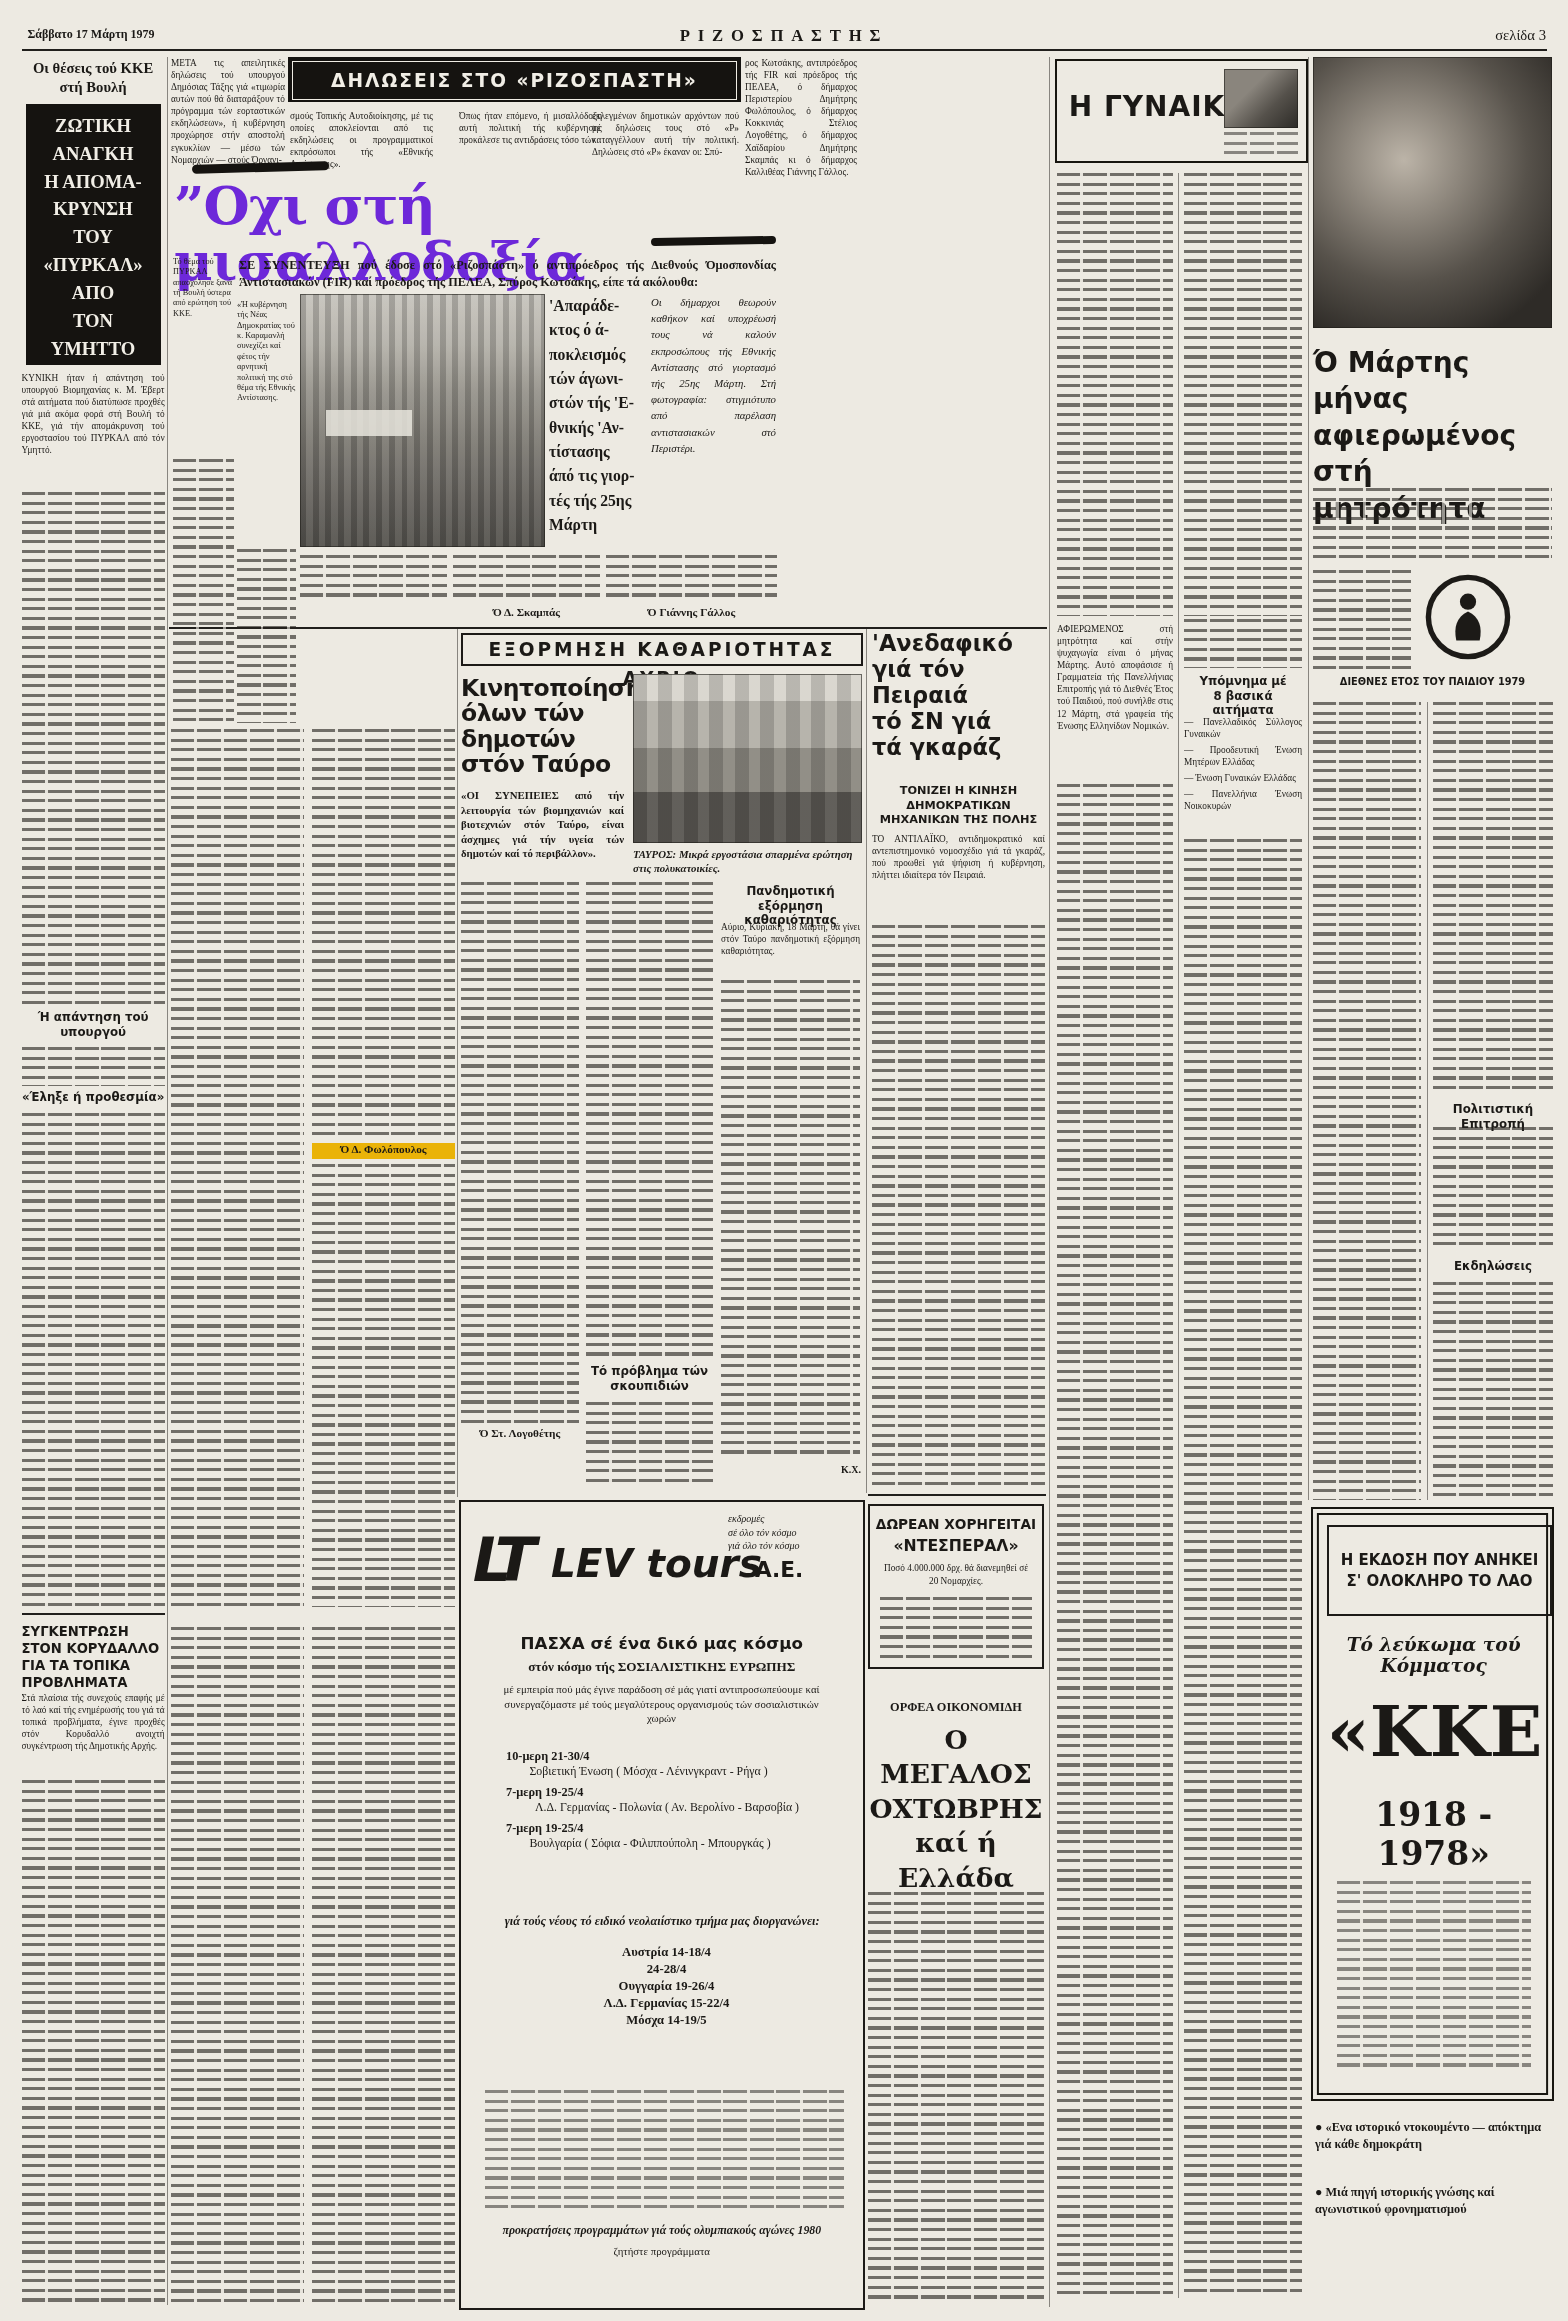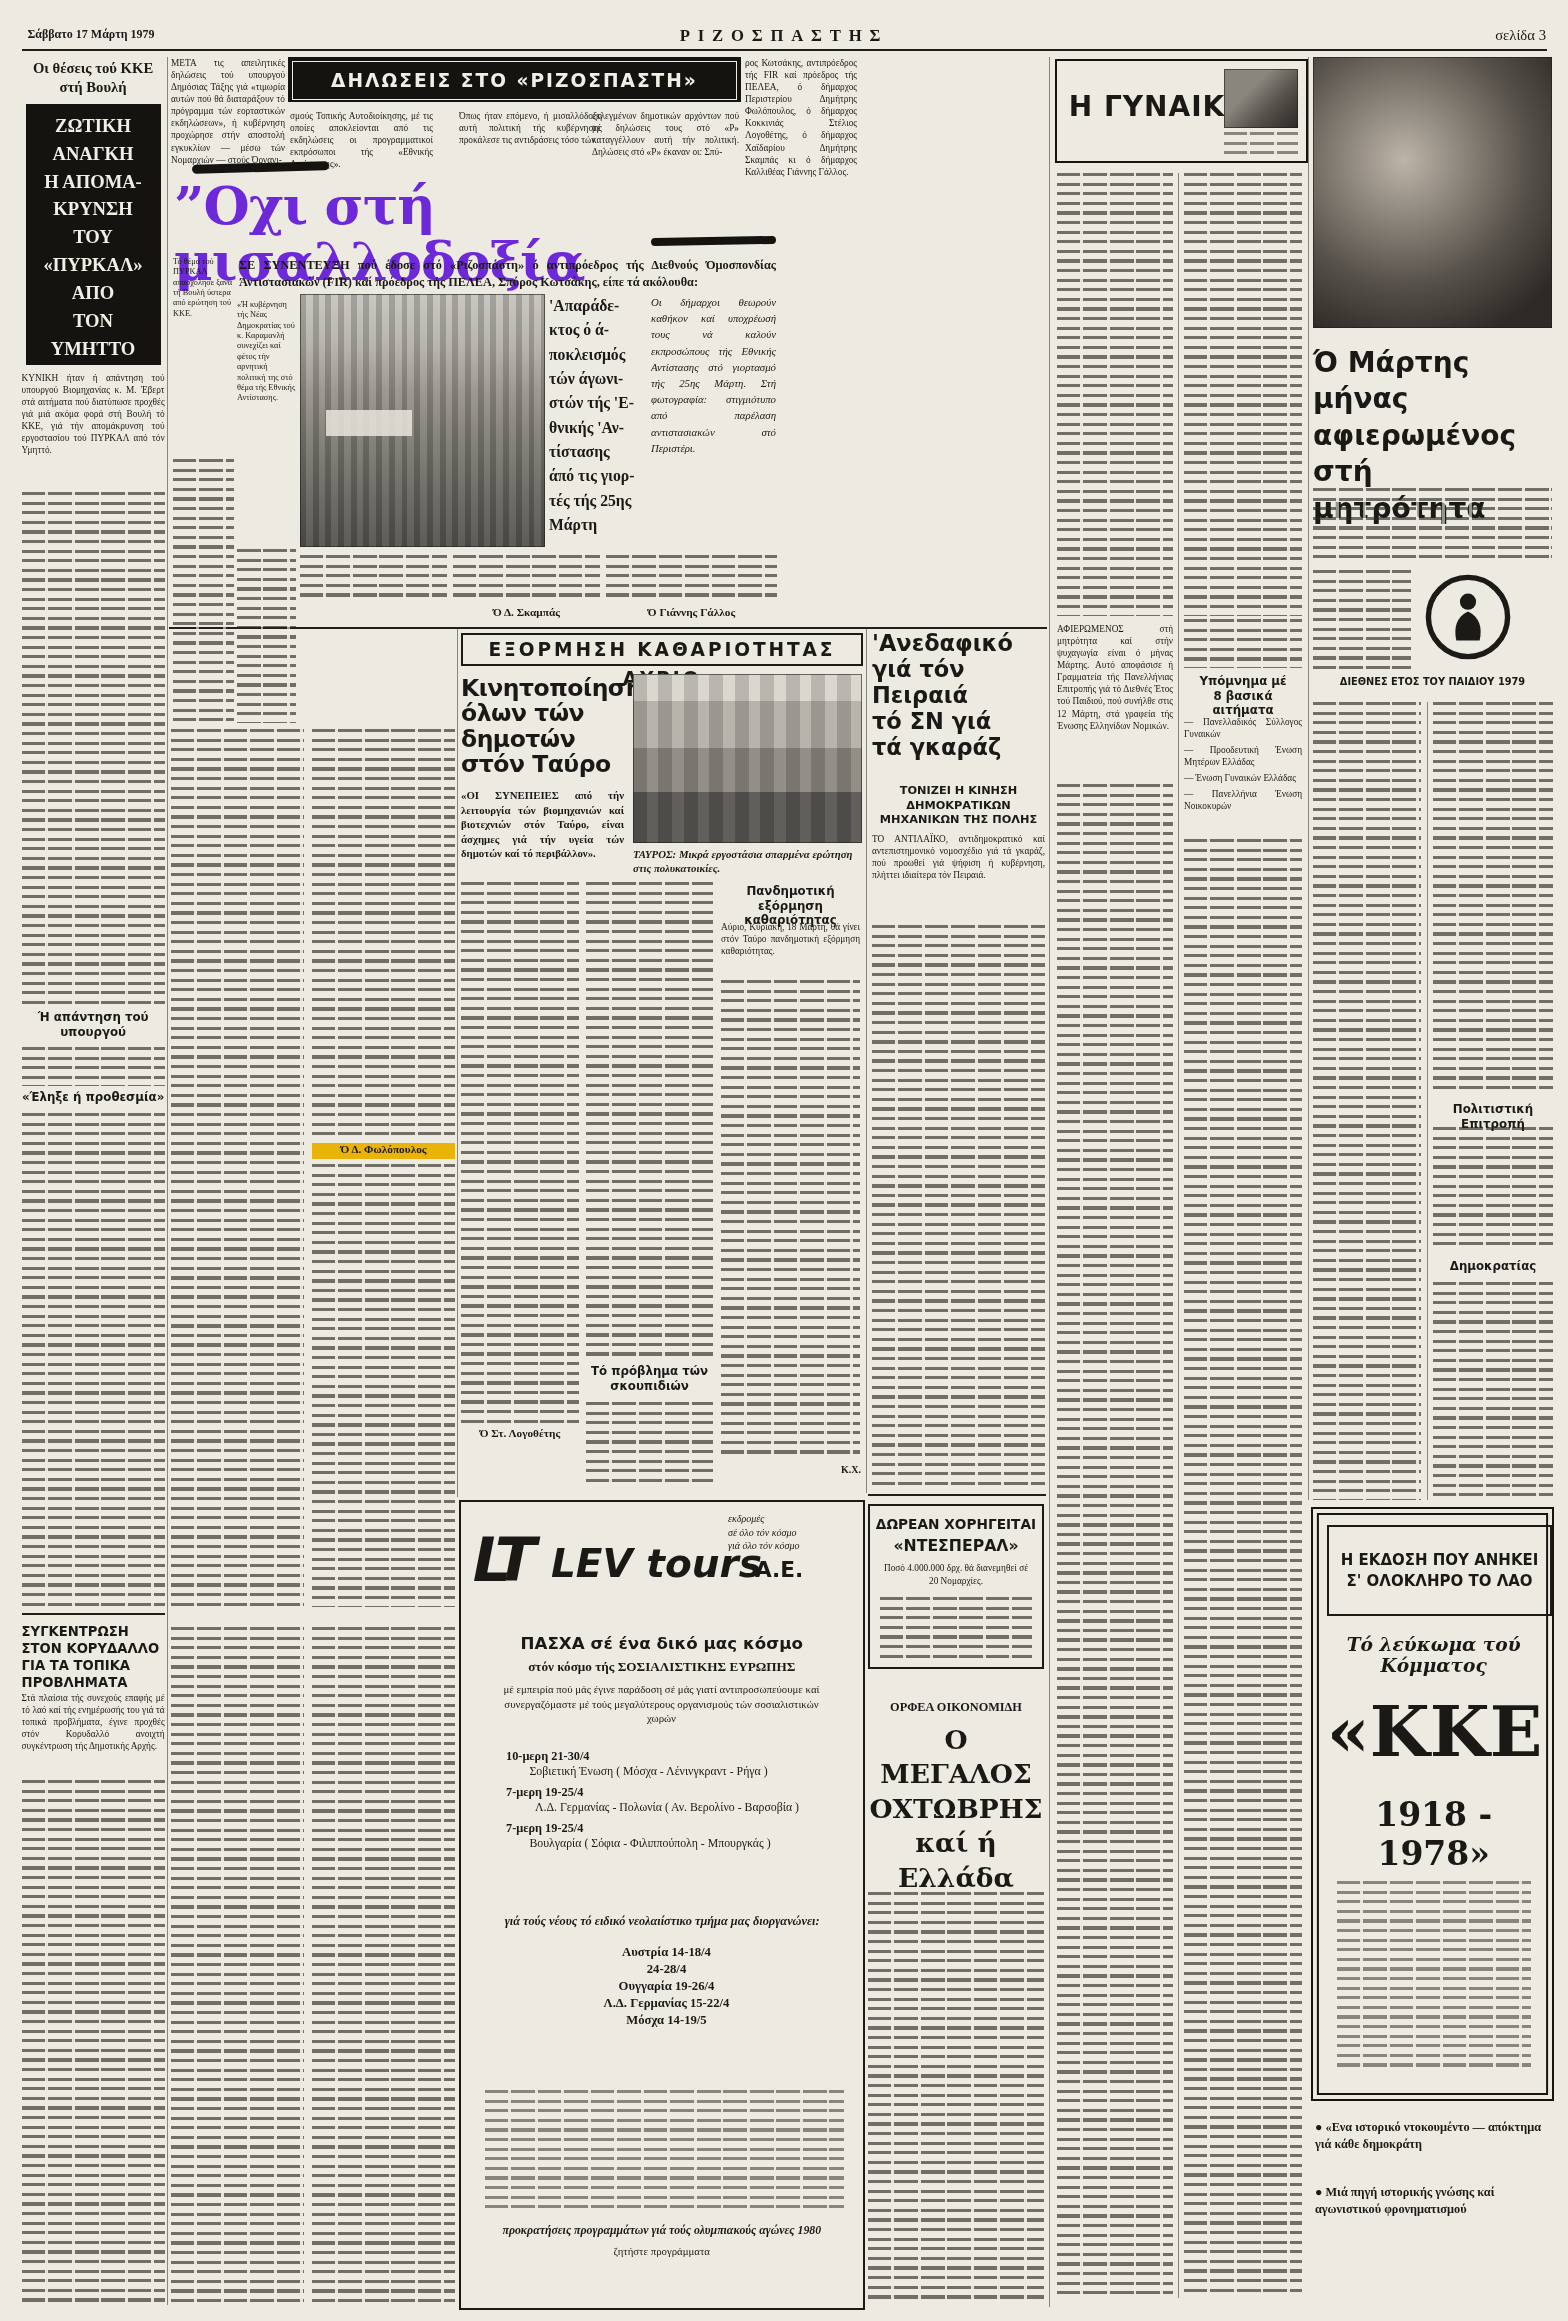--- a/index.html
+++ b/index.html
@@ -237,21 +237,21 @@
       <circle cx="50" cy="33" r="9" fill="#1c1a17"></circle>
       <path d="M50 44 C37 50 34 62 37 76 L63 76 C66 62 63 50 50 44 Z" fill="#1c1a17"></path>
     </svg>
   </div>
   <div class="ab b sans c" style="left:1313px;top:676px;width:239px;height:17.6px;font-size:9.8px;">ΔΙΕΘΝΕΣ ΕΤΟΣ ΤΟΥ ΠΑΙΔΙΟΥ 1979</div>
 
   <div class="ab tx" style="left:1313px;top:702px;width:108px;height:798px;"></div>
   <div class="ab tx" style="left:1433px;top:702px;width:120px;height:394px;"></div>
   <div class="ab sub" style="left:1433px;top:1102px;width:120px;height:19.6px;background:#edeae2;">Πολιτιστική Επιτροπή</div>
   <div class="ab tx" style="left:1433px;top:1127px;width:120px;height:125px;"></div>
-  <div class="ab sub" style="left:1433px;top:1259px;width:120px;height:17.6px;background:#edeae2;">Δημοκρατίας</div>
+  <div class="ab sub" style="left:1433px;top:1259px;width:120px;height:17.6px;background:#edeae2;">Εκδηλώσεις</div>
   <div class="ab tx" style="left:1433px;top:1282px;width:120px;height:218px;"></div>
 
   <div class="ab tx" style="left:1057px;top:784px;width:116px;height:1513px;"></div>
   <div class="ab tx" style="left:1184px;top:839px;width:118px;height:1458px;"></div>
 
   <div class="ab" style="left:1311px;top:1507px;width:243px;height:594px;border:2.9px solid #17150f;box-shadow:inset 0 0 0 3.9px #edeae2, inset 0 0 0 5.9px #17150f;">
     <div class="frame b sans c" style="position:absolute;left:13.7px;top:15.7px;width:214px;height:80px;font-size:15px;line-height:1.35;display:flex;align-items:center;justify-content:center;padding:3.9px;">Η ΕΚΔΟΣΗ ΠΟΥ ΑΝΗΚΕΙ Σ' ΟΛΟΚΛΗΡΟ ΤΟ ΛΑΟ</div>
     <div class="b i c" style="position:absolute;left:13.7px;top:125px;width:214px;font-size:18.6px;font-family:'DejaVu Serif',serif;">Τό λεύκωμα τού Κόμματος</div>
     <div class="b c" style="position:absolute;left:13.7px;top:182px;width:214px;font-size:69px;font-family:'DejaVu Serif',serif;">«ΚΚΕ</div>
     <div class="b c" style="position:absolute;left:13.7px;top:286px;width:214px;font-size:33px;font-family:'DejaVu Serif',serif;">1918 - 1978»</div>

